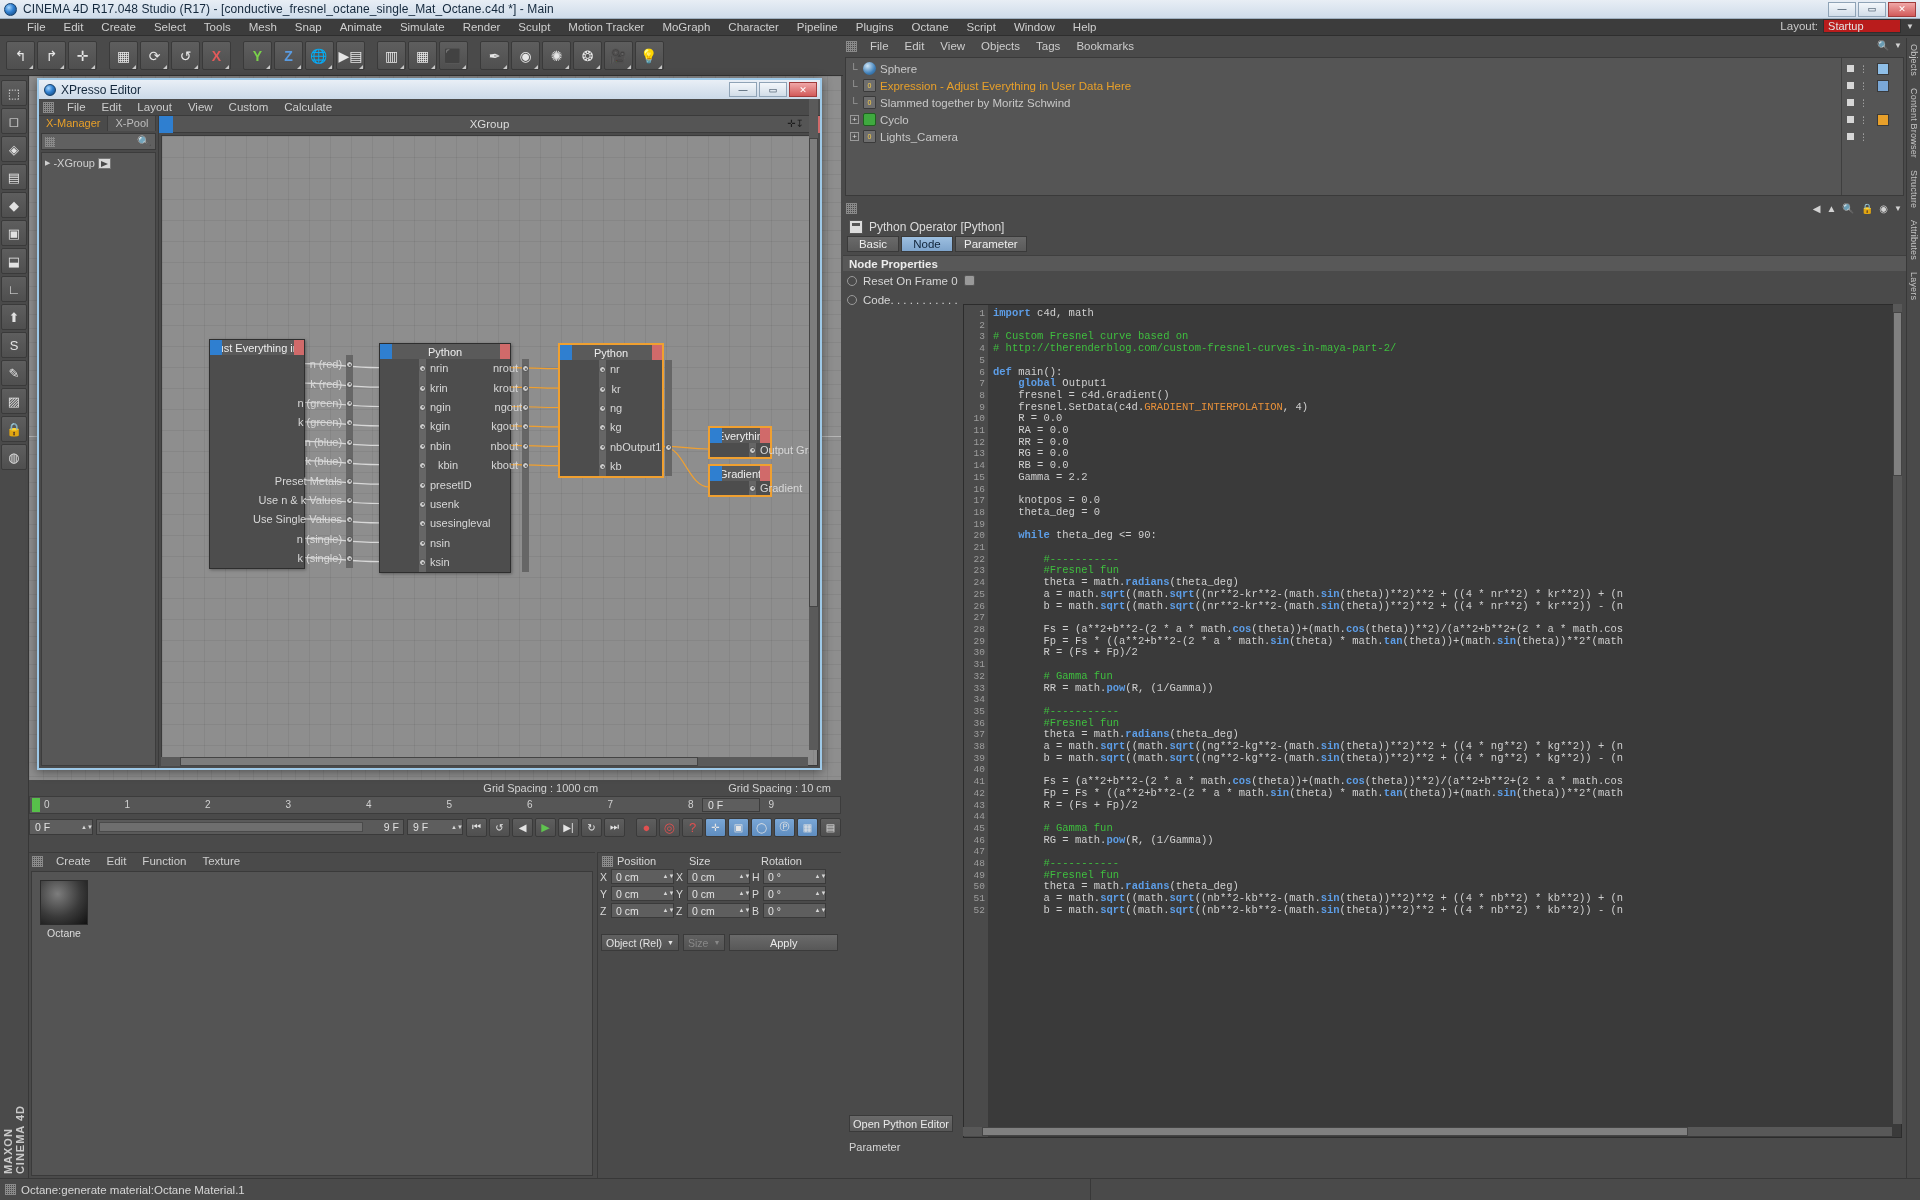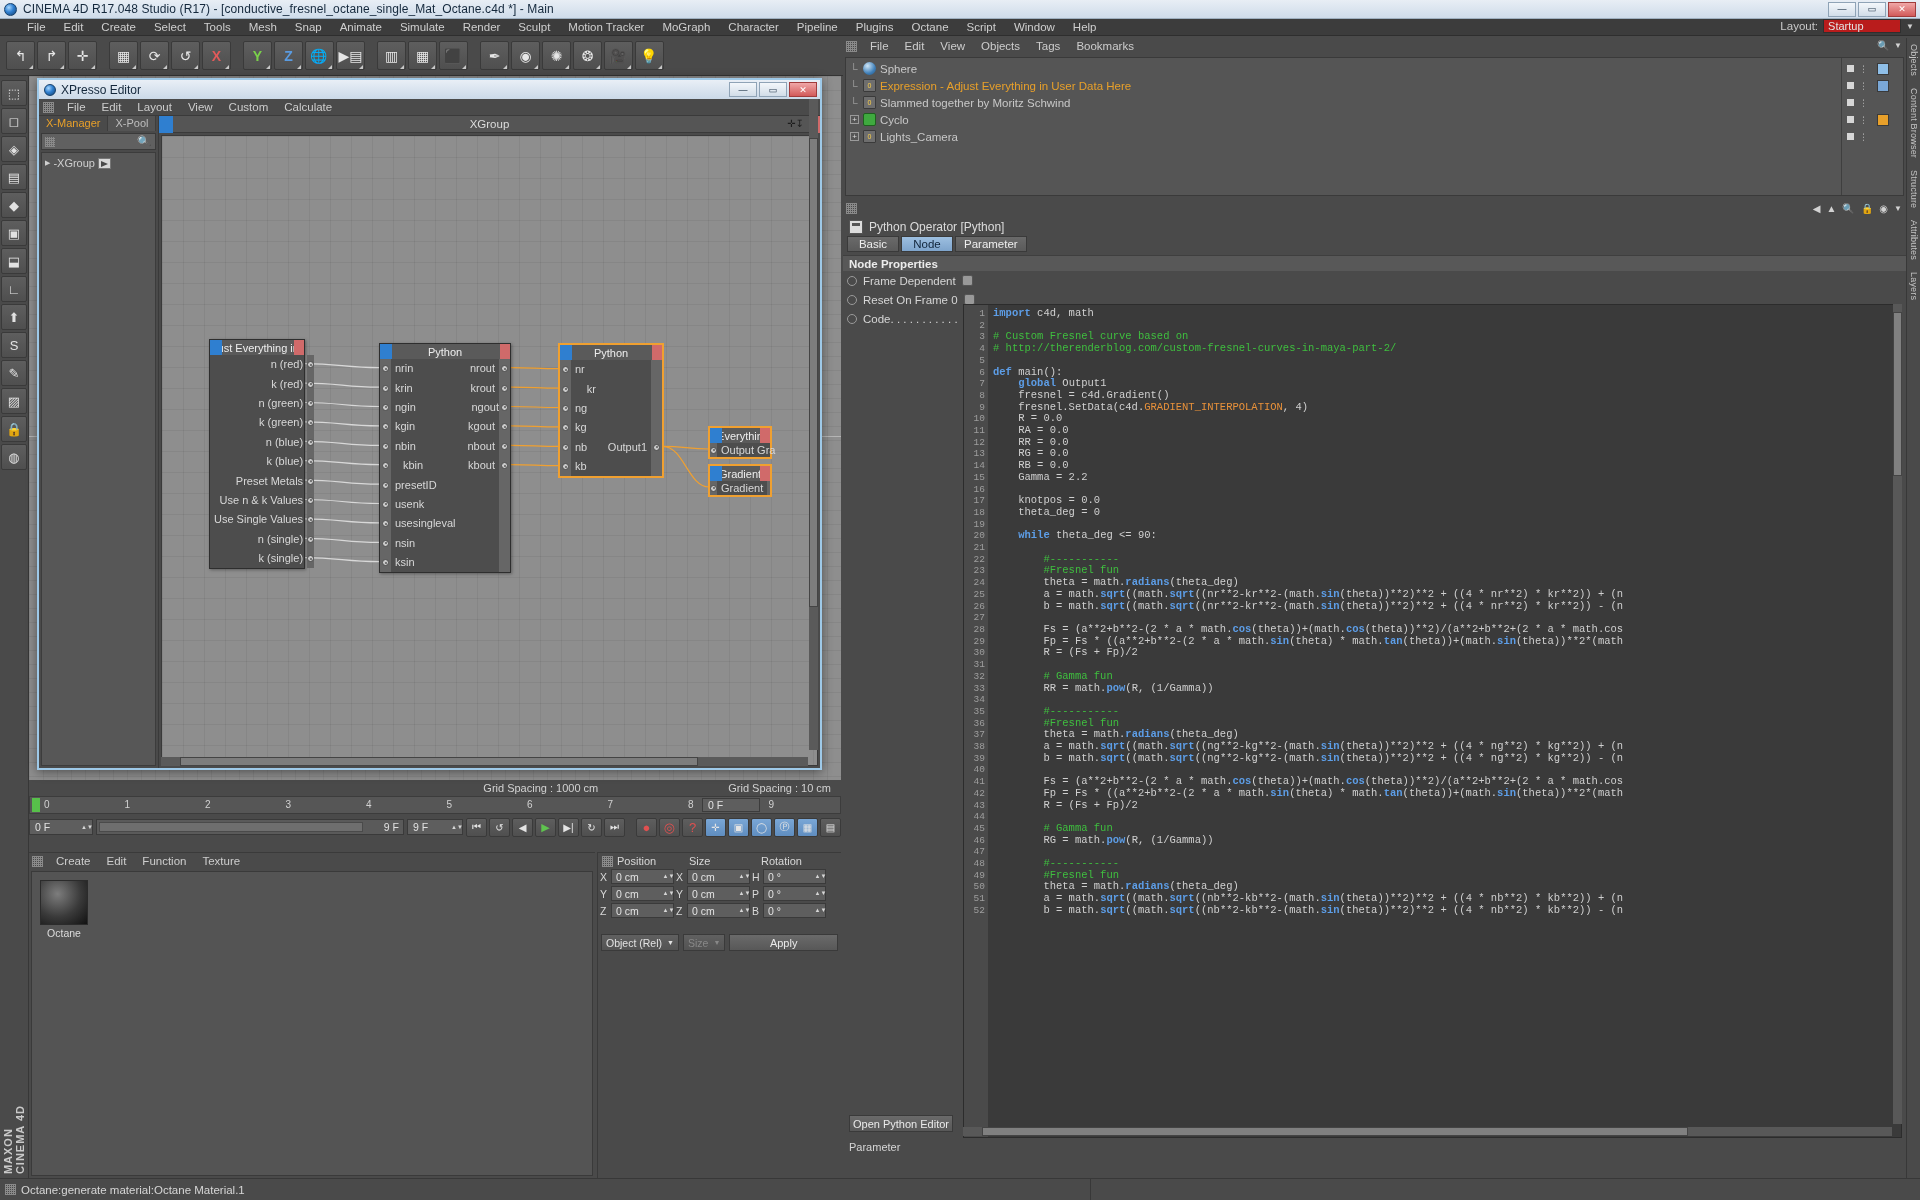--- a/index.html
+++ b/index.html
@@ -125,21 +125,21 @@
 
   
   .node { position:absolute; background:#4d4d4d; border:1px solid #2e2e2e;
     box-shadow:1px 1px 3px rgba(0,0,0,.35);}
   .node.sel { border:1px solid #f0a030; box-shadow:0 0 0 1px #f0a030;}
   .node-hd { height:15px; background:#5a5a5a; position:relative;
     display:flex; align-items:center; justify-content:center; overflow:hidden;}
   .node-hd .b{ position:absolute;left:0;top:0;bottom:0;width:12px;background:#2f7fd0;}
   .node-hd .r{ position:absolute;right:0;top:0;bottom:0;width:10px;background:#d06a6a;}
   .node-hd span{ font-size:11px;color:#eee; padding:0 12px; white-space:nowrap;}
-  .node-body { display:flex; }
+  .node-body { display:flex;margin-left:39px; }
   .port-col { width:11px; background:#666; display:flex; flex-direction:column; }
   .port-col.in { align-items:center; }
   .port-col.out{ align-items:center; }
   .port { width:7px;height:7px;border-radius:50%;background:#c9c9c9;border:1px solid #4b4b4b;
     flex:none; position:relative;}
   .port:after{content:"";position:absolute;left:1.5px;top:1.5px;width:2px;height:2px;
     border-radius:50%;background:#5a5a5a;}
   .lbl-col { flex:1; display:flex; flex-direction:column; }
   .plabel { font-size:11px; color:#d8d8d8; white-space:nowrap; line-height:1; }
 
@@ -1037,25 +1037,20 @@
         <span class="calc"></span>
         <span>Python Operator [Python]</span>
       </div>
       <div class="am-tabs" id="amtabs">
           <div class="am-tab">Basic</div>
           <div class="am-tab sel">Node</div>
           <div class="am-tab">Parameter</div>
         </div>
       <div class="am-section">Node Properties</div>
 
-      <div class="am-row">
-        <span class="radio"></span>
-        <span>Frame Dependent</span>
-        <span class="cbox"></span>
-      </div>
       <div class="am-row">
         <span class="radio"></span>
         <span>Reset On Frame 0</span>
         <span class="cbox"></span>
       </div>
       <div class="am-row">
         <span class="radio"></span>
         <span>Code. . . . . . . . . . .</span>
       </div>
 

